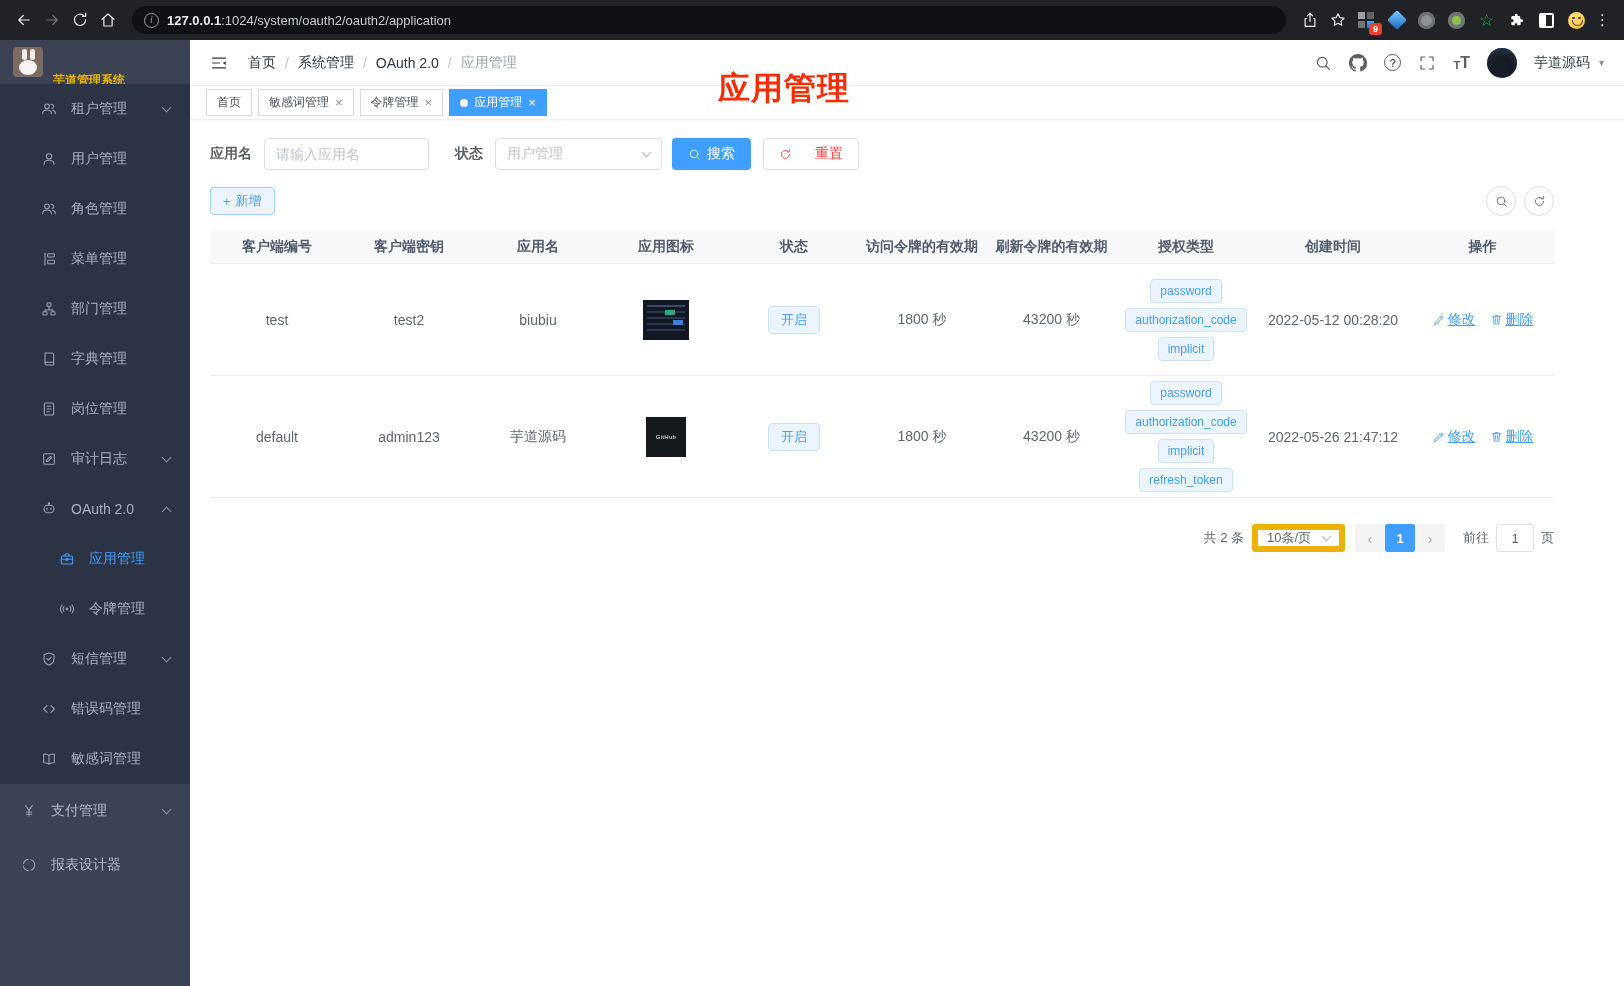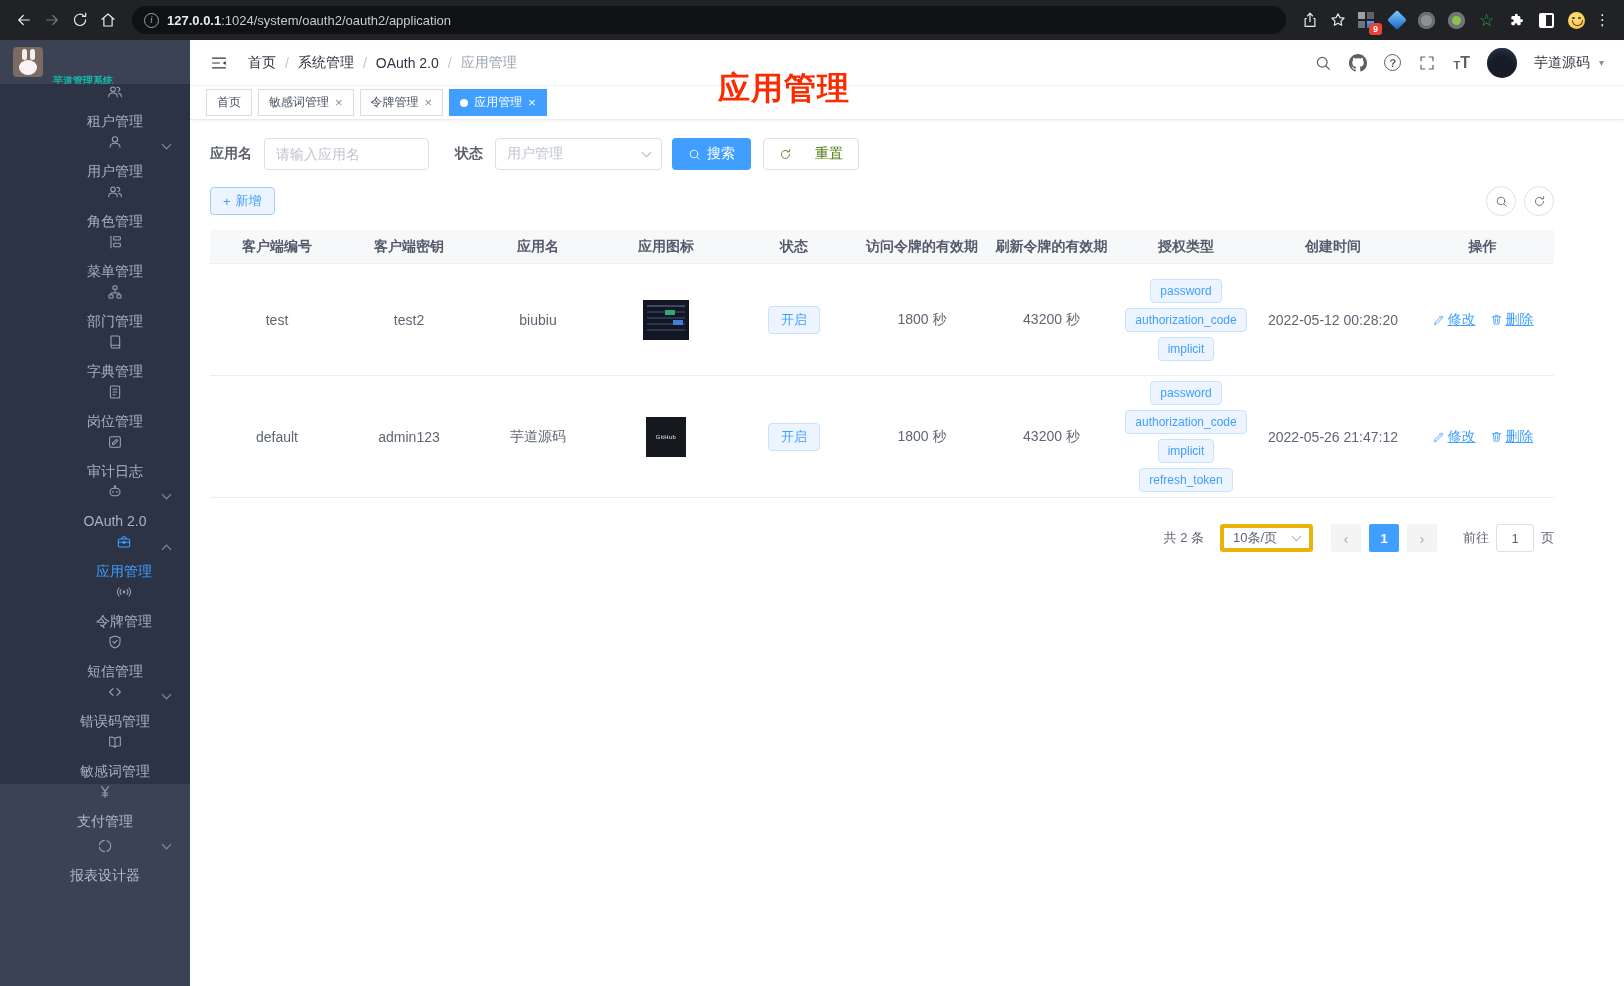--- a/index.html
+++ b/index.html
@@ -39,23 +39,23 @@
   svg.ic.sm { width:13px; height:13px; }
   svg.fill { fill:currentColor; stroke:none; }
 
   
   .app { display:flex; height:946px; }
   .sidebar { width:190px; background:#3a4254; display:flex; flex-direction:column; flex-shrink:0; }
   .logo-row { height:44px; display:flex; align-items:center; gap:10px; padding:0 13px; flex-shrink:0; }
   .logo-avatar { width:30px; height:30px; border-radius:4px; background:#7d6a62; position:relative; overflow:hidden; flex-shrink:0; }
   .logo-avatar::before { content:""; position:absolute; top:2px; left:9px; width:5px; height:11px; background:#f3eeee; border-radius:3px; box-shadow:8px 0 0 #f3eeee; }
   .logo-avatar::after { content:""; position:absolute; bottom:2px; left:6px; width:18px; height:15px; background:#f8f4f4; border-radius:50%; }
-  .app-title { color:#14b8a6; font-size:10px; font-weight:700; white-space:nowrap;margin-top:37px; }
+  .app-title { color:#eab308; font-size:12px; font-weight:700; white-space:nowrap;margin-top:37px; }
   .menu-dark { background:#2c3345; }
-  .m-item { height:50px; display:flex; align-items:center; gap:13px; padding-left:40px; color:#a9b1c1; font-size:14px; cursor:pointer;flex-direction:column; }
+  .m-item { height:50px; display:flex; align-items:center; gap:13px; padding-left:40px; color:#a9b1c1; font-size:14px; cursor:pointer; }
   .m-item .micon { width:18px; display:flex; justify-content:center; color:#9aa3b5; }
   .m-item.child { padding-left:58px; }
   .m-item.active { color:#409eff; }
   .m-item.active .micon { color:#409eff; }
   .menu-root { flex:1; background:#3a4254; }
   .menu-root .m-item { padding-left:20px; height:54px; color:#b3bac9; }
   .chev { margin-left:auto; margin-right:20px; width:7px; height:7px; border-right:1.5px solid #8b93a5; border-bottom:1.5px solid #8b93a5; flex-shrink:0; }
   .chev.down { transform:rotate(45deg); margin-top:-3px; }
   .chev.up { transform:rotate(-135deg); margin-top:4px; }
 
@@ -88,21 +88,21 @@
   .content { padding:18px 70px 0 20px; }
   .filter-row { display:flex; align-items:center; }
   .flabel { font-size:14px; color:#5b6167; font-weight:700; flex-shrink:0; }
   .finput { width:165px; height:32px; border:1px solid #dcdfe6; border-radius:4px; padding:0 11px; font-size:14px; color:#606266; outline:none; margin-left:12px; }
   .finput::placeholder { color:#bfc4cd; }
   .fselect { width:167px; height:32px; border:1px solid #dcdfe6; border-radius:4px; display:flex; align-items:center; justify-content:space-between; padding:0 11px; color:#bfc4cd; font-size:14px; margin-left:12px; cursor:pointer; }
   .sel-caret { width:7px; height:7px; border-right:1.4px solid #b3b9c2; border-bottom:1.4px solid #b3b9c2; transform:rotate(45deg); margin-top:-3px; }
   .sp26 { width:26px; flex-shrink:0; }
   .btn { height:32px; border-radius:4px; display:inline-flex; align-items:center; gap:6px; font-size:14px; padding:0 15px; cursor:pointer; border:1px solid transparent; white-space:nowrap; }
   .btn-primary { background:#409eff; color:#fff; margin-left:10px; }
-  .btn-plain { background:#fff; border-color:#dcdfe6; color:#4d7c0f; margin-left:12px;gap:23px; }
+  .btn-plain { background:#fff; border-color:#dcdfe6; color:#ef4444; margin-left:12px;gap:23px; }
   .btn-add { height:28px; background:#ecf5ff; border:1px solid #a0cfff; color:#409eff; font-size:13px; padding:0 12px; border-radius:4px; display:inline-flex; align-items:center; gap:5px; cursor:pointer; }
   .toolbar { display:flex; align-items:center; margin-top:16px; }
   .tright { margin-left:auto; display:flex; gap:8px; }
   .circle-btn { width:30px; height:30px; border-radius:50%; border:1px solid #dcdfe6; display:flex; align-items:center; justify-content:center; color:#606266; background:#fff; cursor:pointer; }
 
   
   .table { margin-top:14px; font-size:14px; color:#5f6672; }
   .trow { display:flex; align-items:center; border-bottom:1px solid #ebeef5; }
   .thead { background:#f7f8fa; height:34px; font-weight:700; color:#525b6b; }
   .tcell { display:flex; align-items:center; justify-content:center; text-align:center; padding:0 6px; flex-shrink:0; }
@@ -114,23 +114,23 @@
   .grants { display:flex; flex-direction:column; align-items:center; }
   .tag-grant { height:24px; padding:0 9px; display:inline-flex; align-items:center; font-size:12px; margin:2.5px 0; white-space:nowrap; }
   .icon-app1 { width:46px; height:40px; background:#131723; position:relative; overflow:hidden; }
   .icon-app1::before { content:""; position:absolute; left:4px; top:5px; right:4px; height:2px; background:#3d4a66; box-shadow:0 6px 0 #2a3550, 0 12px 0 #2a3550, 0 18px 0 #2a3550, 0 24px 0 #2a3550; }
   .icon-app1::after { content:""; position:absolute; left:22px; top:10px; width:10px; height:5px; background:#2ea878; box-shadow:8px 10px 0 #3f7ddb; }
   .icon-app2 { width:40px; height:40px; background:#15181d; color:#e8e8e8; font-size:6px; display:flex; align-items:center; justify-content:center; letter-spacing:.3px; }
   .ops { display:flex; gap:14px; justify-content:center; }
   .link { color:#409eff; display:inline-flex; align-items:center; gap:3px; font-size:14px; cursor:pointer; white-space:nowrap;text-decoration:underline; }
 
   
-  .pager { display:flex; align-items:center; justify-content:flex-end; margin-top:26px; gap:8px; color:#5f6672; font-size:13px; }
+  .pager { display:flex; align-items:center; justify-content:flex-end; margin-top:26px; color:#5f6672; font-size:13px; }
   .ptotal { margin-right:8px; }
-  .psize { width:93px; height:28px; border:4px solid #eab308; border-radius:3px; display:flex; align-items:center; justify-content:space-between; padding:0 9px; color:#5f6672; cursor:pointer; margin-right:10px; }
+  .psize { width:93px; height:28px; border:6px solid #eab308; border-radius:3px; display:flex; align-items:center; justify-content:space-between; padding:0 9px; color:#5f6672; cursor:pointer; margin-right:10px; }
   .pbtn { width:30px; height:28px; border-radius:2px; background:#f4f4f5; color:#a8abb2; display:flex; align-items:center; justify-content:center; font-size:15px; cursor:pointer; }
   .pcur { width:30px; height:28px; border-radius:2px; background:#409eff; color:#fff; display:flex; align-items:center; justify-content:center; font-weight:700; font-size:13px; cursor:pointer; }
   .pgoto { margin-left:18px; display:flex; align-items:center; gap:7px; }
   .pgoto-input { width:38px; height:28px; border:1px solid #dcdfe6; border-radius:3px; text-align:center; font-size:13px; color:#5f6672; outline:none; }
 </style>
 </head>
 <body>
 
 <div class="screen">
 

